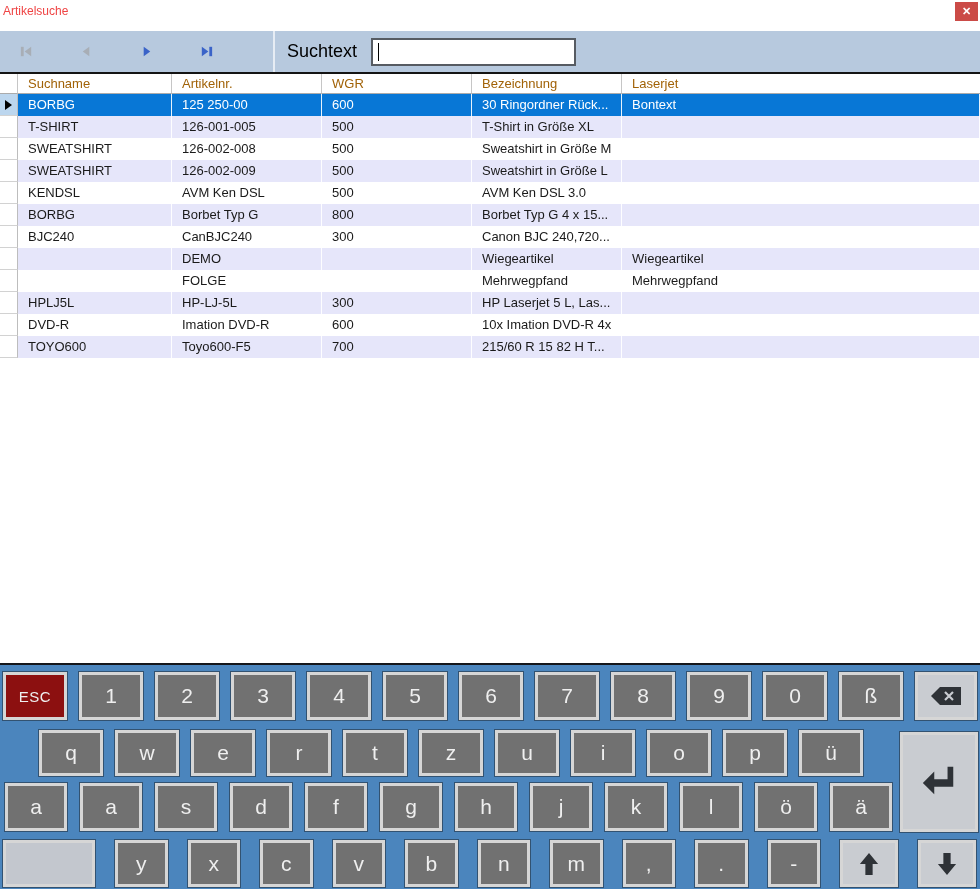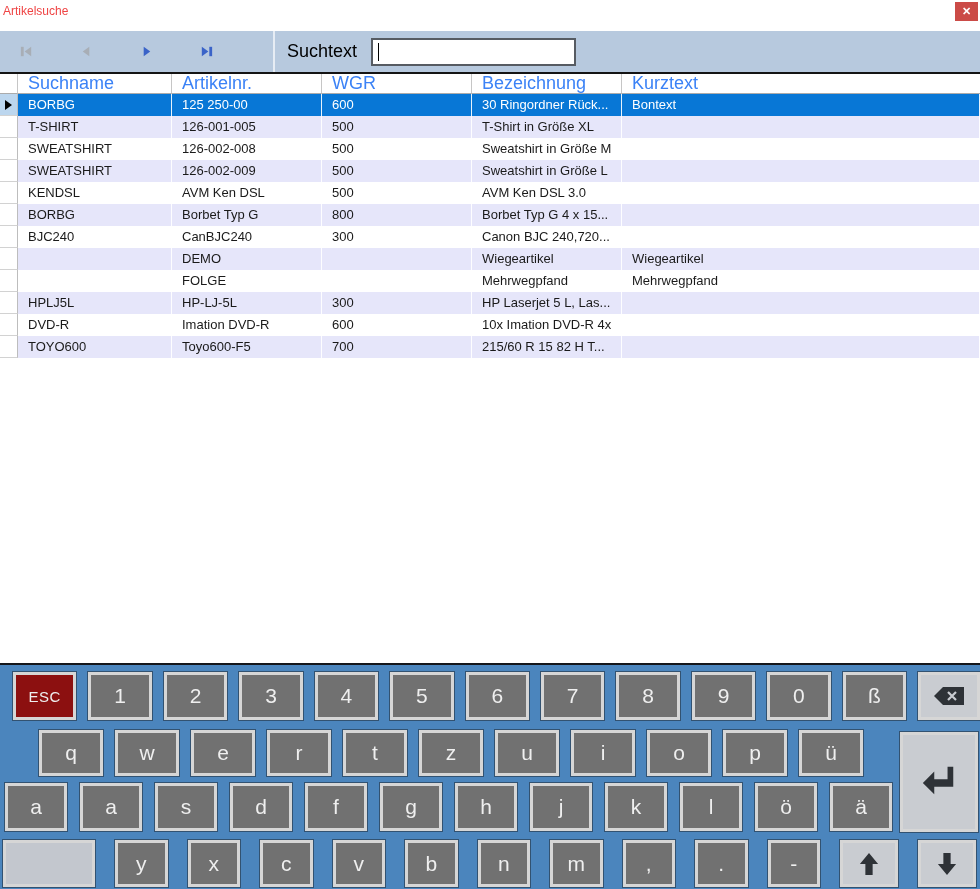--- a/index.html
+++ b/index.html
@@ -41,21 +41,21 @@
   .search-label{font-size:18px;color:#000;margin-left:12px;}
   .inputwrap{position:relative;margin-left:14px;}
   .search-input{
     width:205px;height:28px;border:2px solid #565B62;background:#fff;
     padding:0 4px;font-size:15px;font-family:inherit;
   }
   .caret{position:absolute;left:7px;top:5px;width:1px;height:18px;background:#000;}
   
   .grid-header{display:flex;height:20px;background:#fff;}
   .gh{
-    font-size:18px;color:#3b82f6;padding-left:10px;line-height:19px;
+    font-size:13px;color:#a16207;padding-left:10px;line-height:19px;
     border-right:1px solid #C6C6C6;border-bottom:1px solid #ABABAB;
     white-space:nowrap;overflow:hidden;
   }
   .gh.selh{width:18px;padding:0;flex:0 0 18px;}
   .w-suchname{width:154px;flex:0 0 154px;}
   .w-artikelnr{width:150px;flex:0 0 150px;}
   .w-wgr{width:150px;flex:0 0 150px;}
   .w-bezeichnung{width:150px;flex:0 0 150px;}
   .w-kurztext{flex:1 1 auto;border-right:none;}
   .trow{display:flex;height:22px;cursor:default;}
@@ -72,21 +72,21 @@
   .tri{display:none;width:0;height:0;border-left:7px solid #000;border-top:5px solid transparent;border-bottom:5px solid transparent;}
   .trow.alt .cell:not(.selc){background:var(--row-alt-lavender);}
   .trow.selected .cell:not(.selc){background:var(--selection-blue);color:#fff;}
   .trow.selected .cell.selc{background:#BCD6EE;}
   .trow.selected .tri{display:block;}
   .whitespace{height:305px;background:#fff;}
   
   .keyboard{position:relative;height:226px;background:var(--keyboard-bg);border-top:2px solid #14161A;}
   .krow{display:flex;align-items:stretch;}
   .keys{display:contents;}
-  .krow1{margin-top:7px;height:48px;padding-left:13px;gap:12px;}
+  .krow1{margin-top:7px;height:48px;padding-left:3px;gap:12px;}
   .krow2{margin-top:10px;height:46px;padding-left:39px;gap:12px;}
   .krow3{margin-top:7px;height:48px;padding-left:5px;gap:13px;}
   .krow4{margin-top:9px;height:47px;padding-left:3px;padding-right:4px;gap:20px;}
   .key{
     width:64px;border:3px solid #D6D6D6;outline:1px solid rgba(20,20,20,0.45);
     background:var(--key-gray);color:#EFEFEF;font-size:21px;font-family:inherit;
     display:flex;align-items:center;justify-content:center;padding:0;cursor:pointer;
   }
   .krow3 .key{width:62px;}
   .krow4 .key{width:56px;}
@@ -142,21 +142,21 @@
     </div>
   </div>
 
   <div class="grid">
     <div class="grid-header">
       <div class="gh selh"></div>
       <div class="gh w-suchname">Suchname</div>
       <div class="gh w-artikelnr">Artikelnr.</div>
       <div class="gh w-wgr">WGR</div>
       <div class="gh w-bezeichnung">Bezeichnung</div>
-      <div class="gh w-kurztext">Kurztext</div>
+      <div class="gh w-kurztext">Laserjet</div>
     </div>
     <div id="rows">
         <div class="trow selected">
     <div class="cell selc">
             <span class="tri"></span>
           </div>
     <div class="cell w-suchname">BORBG</div>
     <div class="cell w-artikelnr">125 250-00</div>
     <div class="cell w-wgr">600</div>
     <div class="cell w-bezeichnung">30 Ringordner Rück...</div>

